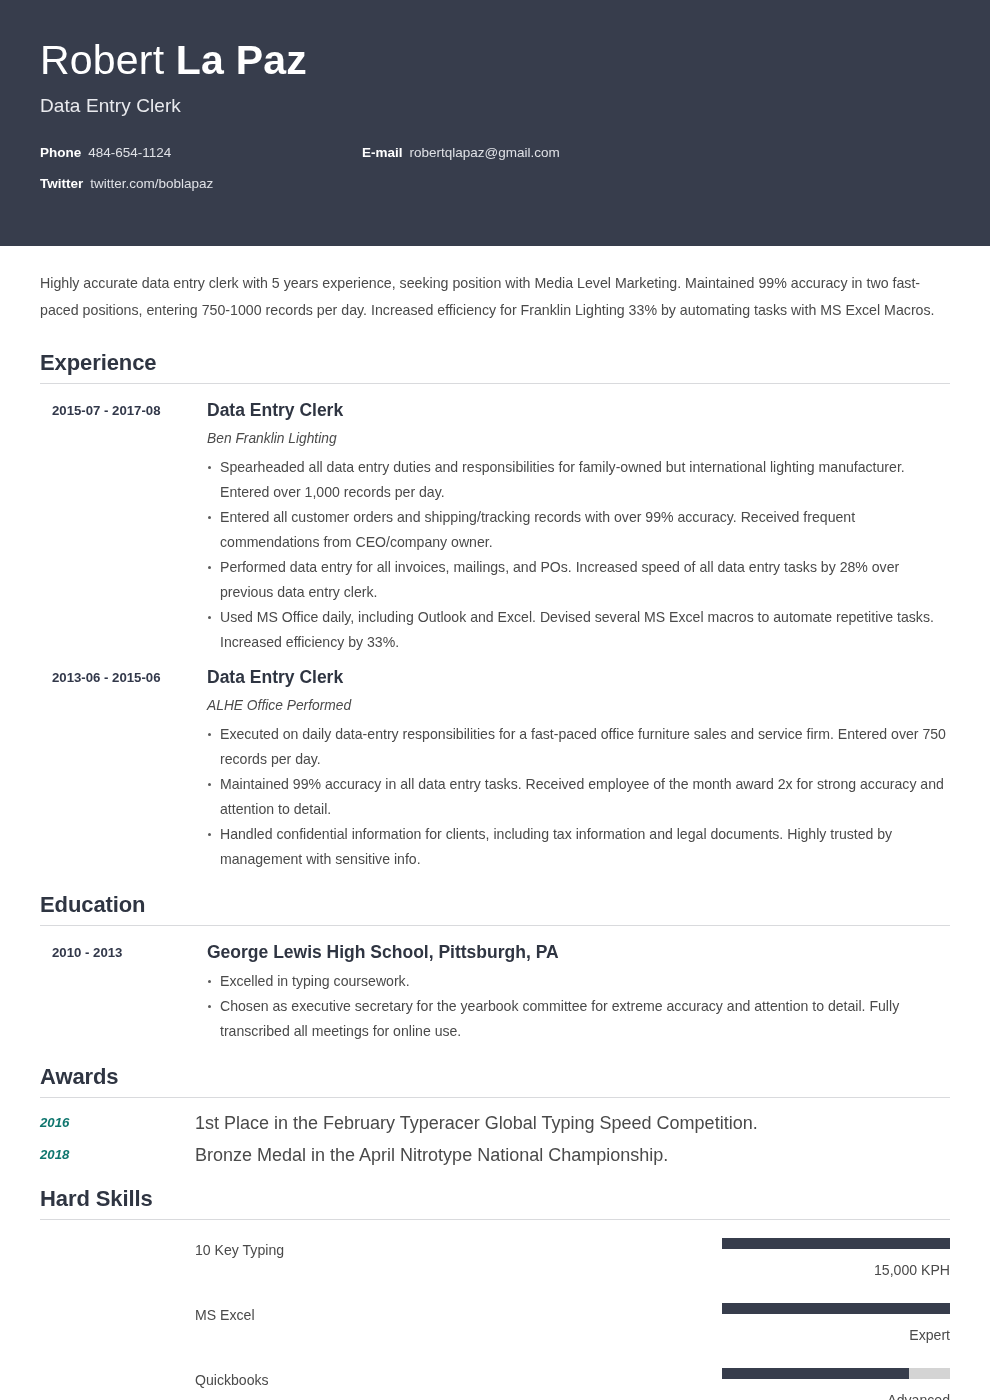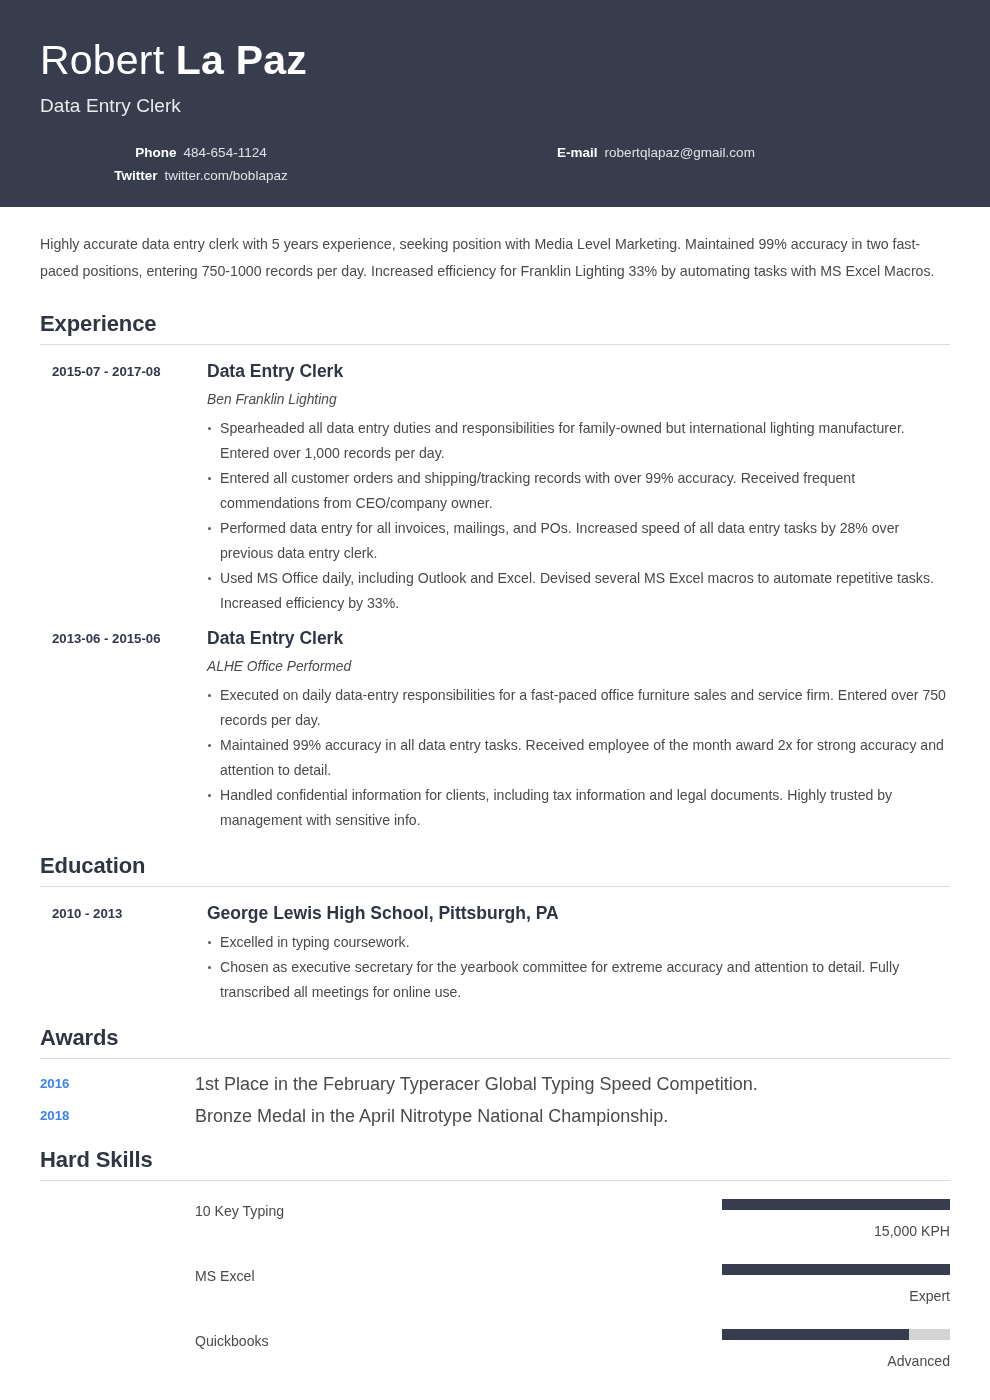--- a/index.html
+++ b/index.html
@@ -9,21 +9,21 @@
     background: #ffffff;
     font-family: "Liberation Sans", sans-serif;
     color: #3d3d3d;
   }
   .page { width: 990px; height: 1400px; position: relative; overflow: hidden; }
 
   
   .header {
     background: #373d4c;
     padding: 36px 40px 22px 40px;
-    height: 207px;
+    height: 246px;
   }
   .name {
     font-size: 41px;
     line-height: 48px;
     color: #ffffff;
     font-weight: 300;
     letter-spacing: 0.2px;
   }
   .name .last { font-weight: 700; }
   .job-title {
@@ -31,22 +31,21 @@
     line-height: 26px;
     color: #e9eaee;
     font-weight: 400;
     margin-top: 9px;
     letter-spacing: 0.1px;
   }
   .contact-grid {
     margin-top: 25px;
     display: grid;
     grid-template-columns: 322px auto;
-    row-gap: 5px;
-    text-align: center;
+    row-gap: 13px;
   }
   .contact-item {
     font-size: 13.5px;
     line-height: 18px;
     color: #dfe1e6;
     white-space: nowrap;
   }
   .contact-item .lbl {
     font-weight: 700;
     color: #ffffff;
@@ -128,22 +127,23 @@
   }
 
   
   .award-row { display: flex; margin-bottom: 10px; }
   .award-row:last-child { margin-bottom: 0; }
   .award-year {
     width: 155px;
     flex: 0 0 155px;
     font-size: 13.2px;
     font-weight: 700;
-    color: #3b82f6;
+    color: #0f766e;
     line-height: 22px;
+    font-style: italic;
   }
   .award-text {
     flex: 1 1 auto;
     font-size: 18px;
     line-height: 22px;
     color: #4a4a4a;
   }
 
   
   .skills-wrap { padding-top: 4px; }

